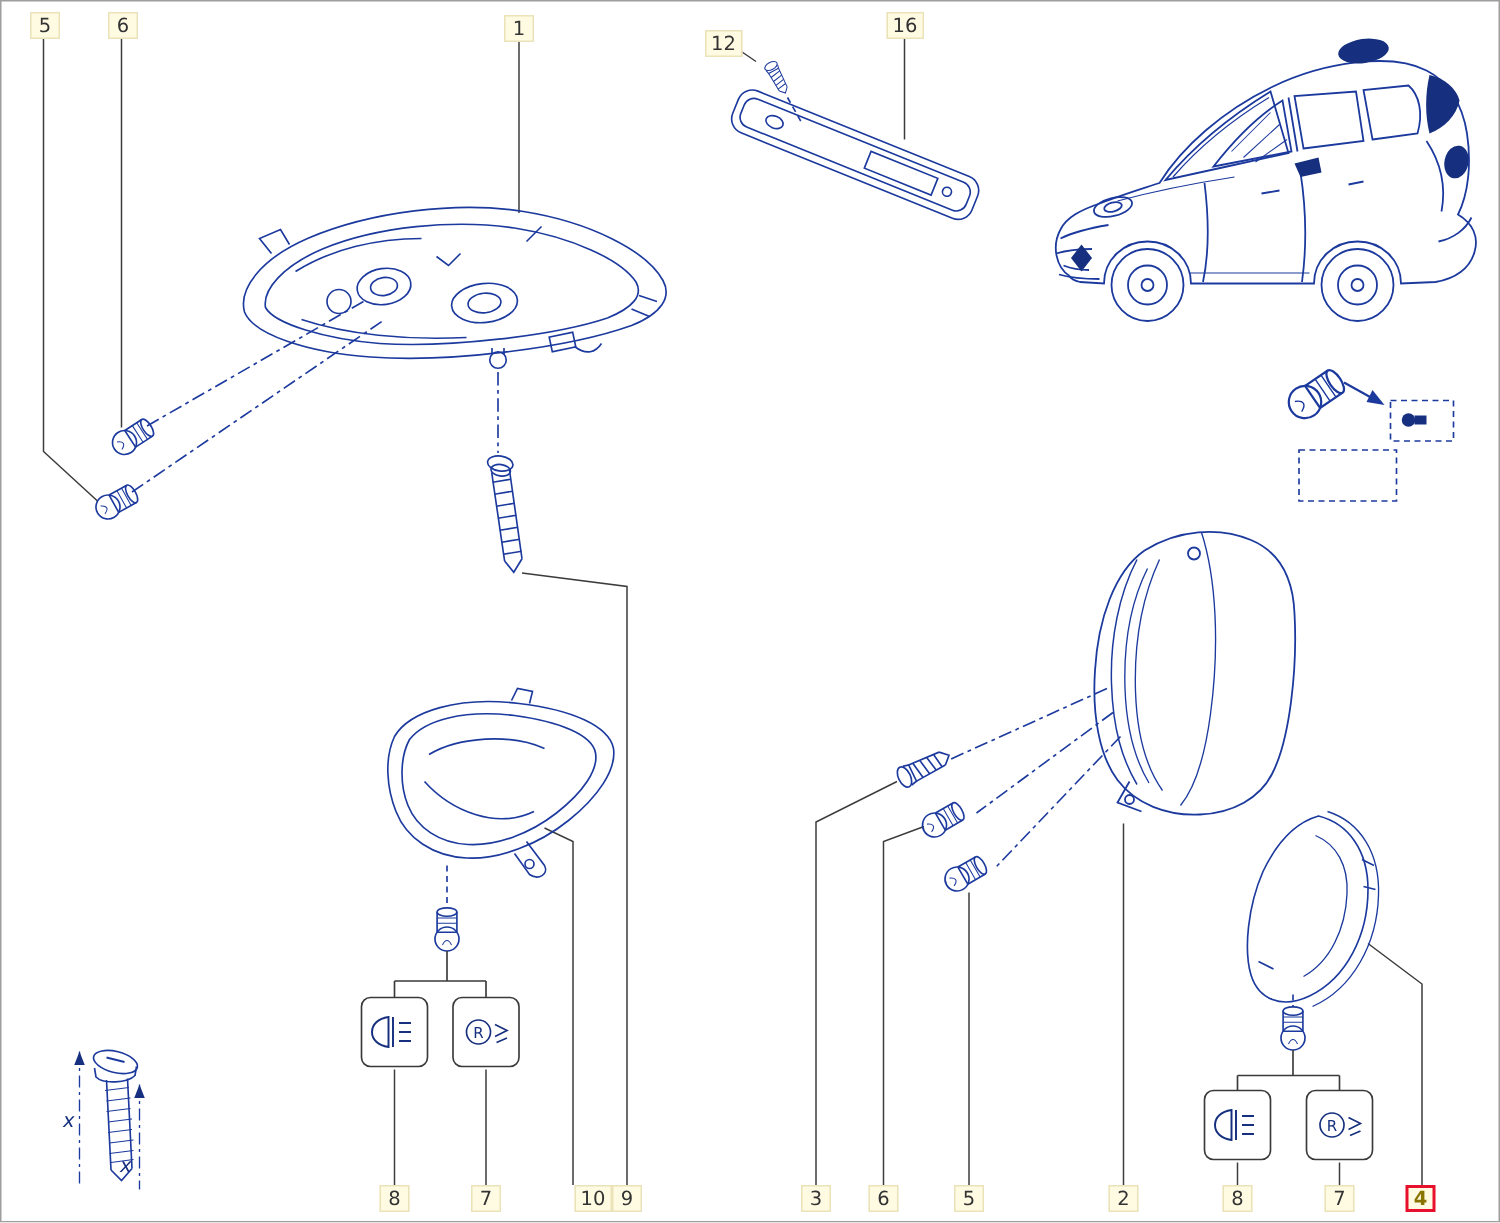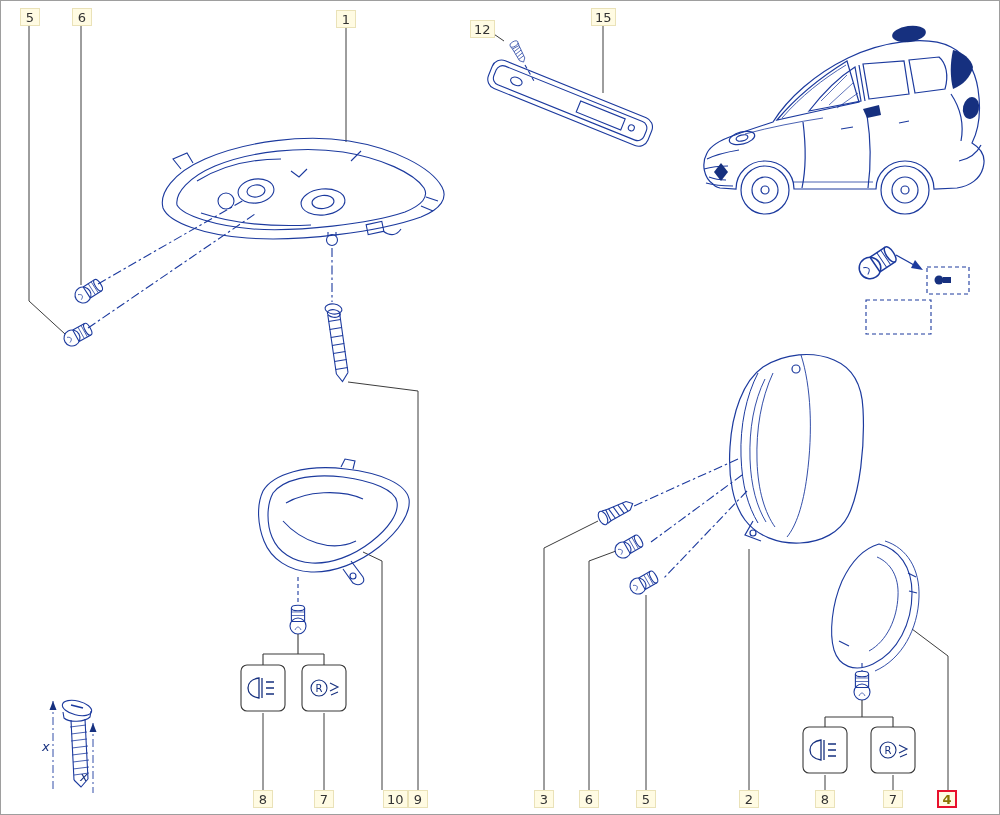--- a/index.html
+++ b/index.html
@@ -312,21 +312,21 @@
           <path d="M898,744 L906,748 L898,752 M899,756 L906,753"></path>
         </g>
       </g>
     </g>
   </svg>
 
   <div class="callout" style="left:19px;top:7px">5</div>
   <div class="callout" style="left:71px;top:7px">6</div>
   <div class="callout" style="left:335px;top:9px">1</div>
   <div class="callout" style="left:469px;top:19px">12</div>
-  <div class="callout" style="left:590px;top:7px">15</div>
+  <div class="callout" style="left:590px;top:7px">16</div>
 
   <div class="callout" style="left:252px;top:789px">8</div>
   <div class="callout" style="left:313px;top:789px">7</div>
   <div class="callout" style="left:382px;top:789px">10</div>
   <div class="callout" style="left:407px;top:789px">9</div>
   <div class="callout" style="left:533px;top:789px">3</div>
   <div class="callout" style="left:578px;top:789px">6</div>
   <div class="callout" style="left:635px;top:789px">5</div>
   <div class="callout" style="left:738px;top:789px">2</div>
   <div class="callout" style="left:814px;top:789px">8</div>

